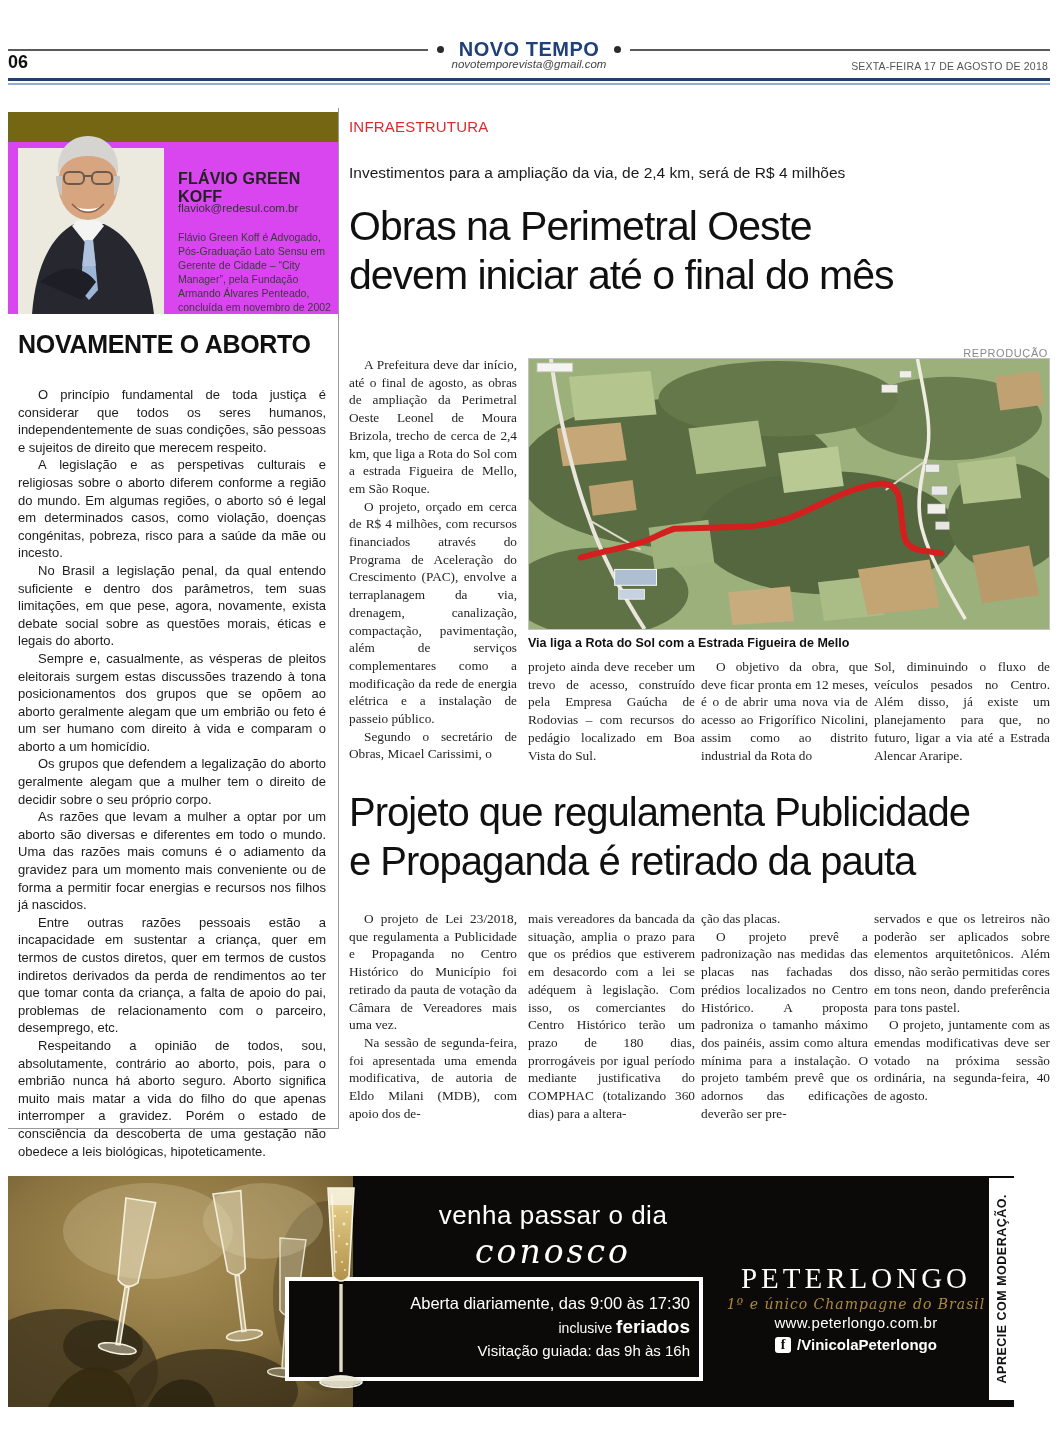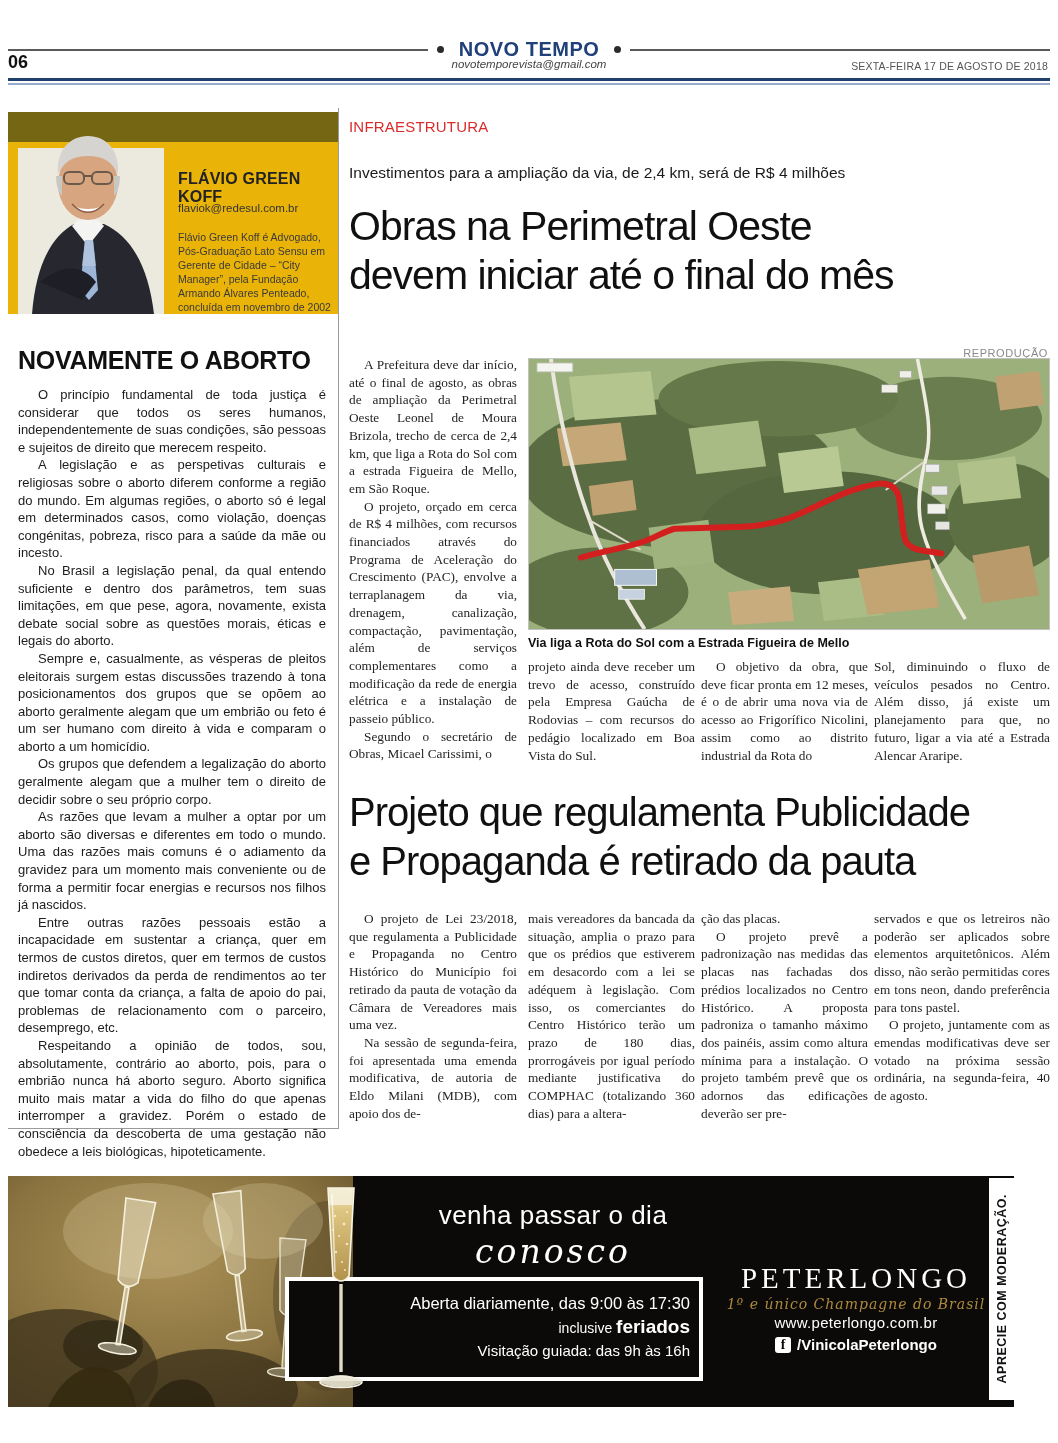--- a/index.html
+++ b/index.html
@@ -10,29 +10,29 @@
   .mast-rule{flex:1;height:2px;background:#5a5a5a;}
   .mast-dot{width:7px;height:7px;border-radius:50%;background:#2b2b2b;flex:0 0 auto;}
   .masthead{color:#20407a;font-weight:bold;font-size:20px;letter-spacing:.5px;flex:0 0 auto;padding:0 6px;}
   .head-email{position:absolute;top:58px;left:0;width:1058px;text-align:center;font-style:italic;font-size:11.5px;color:#444;}
   .page-num{position:absolute;top:52px;left:8px;font-size:18px;font-weight:bold;color:#111;}
   .head-date{position:absolute;top:60px;right:10px;font-size:10.5px;color:#555;letter-spacing:.2px;}
   .rule-a{position:absolute;top:78px;left:8px;width:1042px;height:3px;background:#20416b;}
   .rule-b{position:absolute;top:83px;left:8px;width:1042px;height:2px;background:#97accb;}
 
   
-  .colm-box{position:absolute;left:8px;top:112px;width:331px;height:202px;background:#eab308;}
+  .colm-box{position:absolute;left:8px;top:112px;width:331px;height:202px;background:#d946ef;}
   .colm-bar{position:absolute;left:0;top:0;width:331px;height:30px;background:#756614;}
   .colm-photo{position:absolute;left:4px;top:2px;width:152px;height:200px;}
   .colm-name{position:absolute;left:170px;top:58px;font-size:16px;font-weight:bold;color:#222;letter-spacing:.2px;}
   .colm-email{position:absolute;left:170px;top:90px;font-size:11.5px;color:#333;}
   .colm-bio{position:absolute;left:170px;top:118px;width:155px;font-size:10.5px;line-height:14px;color:#3a3a3a;}
 
   
-  .colm-title{position:absolute;left:18px;top:346px;font-size:25px;font-weight:bold;letter-spacing:-.3px;color:#111;}
+  .colm-title{position:absolute;left:18px;top:330px;font-size:25px;font-weight:bold;letter-spacing:-.3px;color:#111;}
   .colm-text{position:absolute;left:18px;top:386px;width:308px;}
   .colm-text p{margin:0;font-size:13px;line-height:17.6px;text-align:justify;text-indent:20px;color:#1c1c1c;}
   .v-div{position:absolute;left:338px;top:108px;width:1px;height:1020px;background:#9a9a9a;}
   .h-div{position:absolute;left:8px;top:1128px;width:331px;height:1px;background:#9a9a9a;}
 
   
   .kicker{position:absolute;left:349px;top:118px;font-size:15px;color:#d92b2b;letter-spacing:.2px;}
   .subtitle{position:absolute;left:349px;top:164px;font-size:15.5px;color:#1a1a1a;}
   .big-title{position:absolute;left:349px;font-weight:normal;color:#101010;white-space:pre-line;letter-spacing:-1px;}
   .title-1{top:202px;font-size:41px;line-height:49px;}

